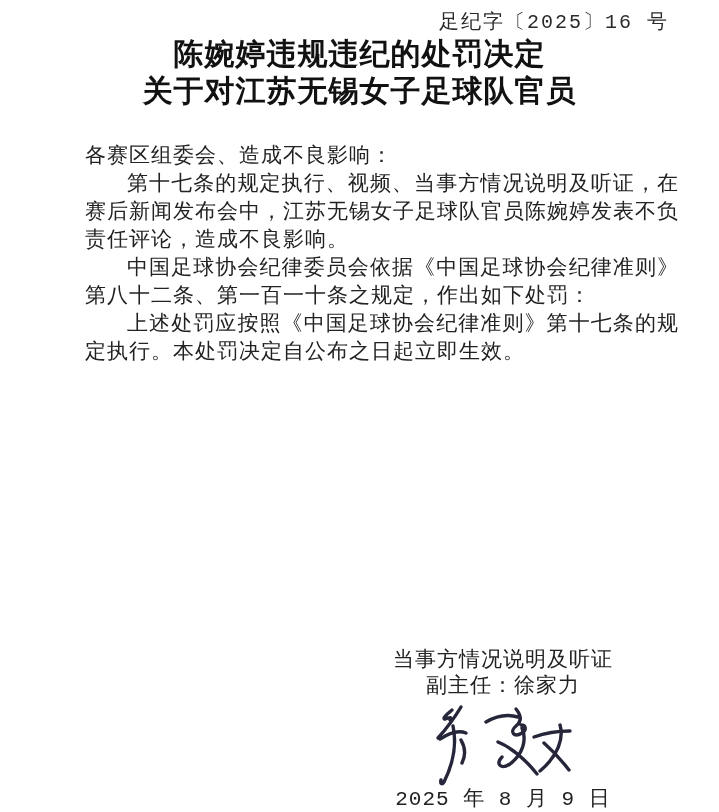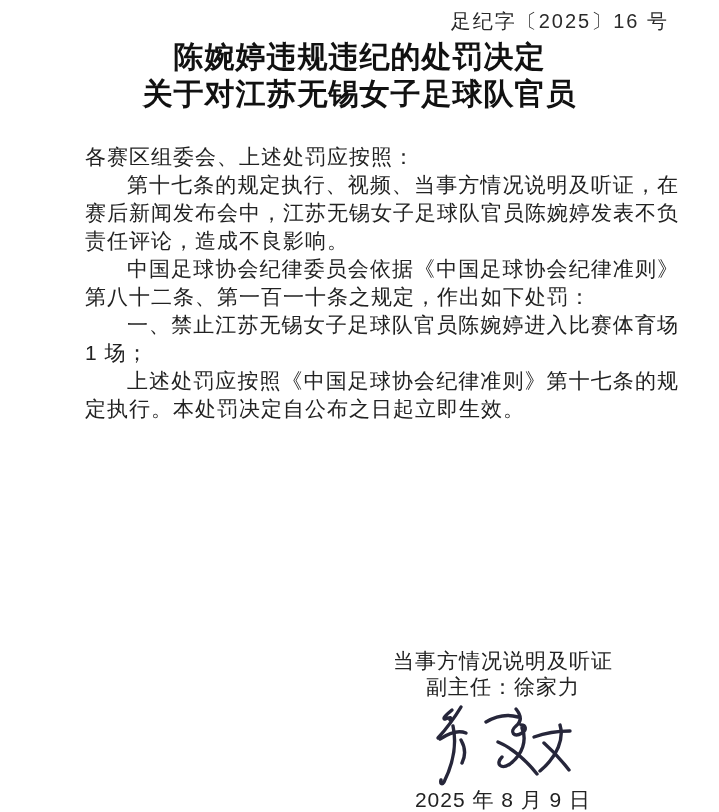--- a/index.html
+++ b/index.html
@@ -3,21 +3,21 @@
 <meta charset="utf-8">
 <style>
   * { margin: 0; padding: 0; box-sizing: border-box; }
   html, body { background: #ffffff; }
   .page {
     position: relative;
     width: 719px;
     height: 812px;
     background: #ffffff;
     overflow: hidden;
-    font-family: Liberation Sans, sans-serif;
+    font-family: Liberation Mono, monospace;
     color: #1e1e1e;
   }
   .doc-number {
     position: absolute;
     top: 8px;
     right: 50px;
     font-size: 20px;
     letter-spacing: 2px;
     color: #2a2a2a;
     white-space: nowrap;
@@ -73,24 +73,23 @@
 <div class="page">
 
   <div class="doc-number">足纪字〔2025〕16 号</div>
 
   <div class="doc-title">
     <div>陈婉婷违规违纪的处罚决定</div>
     <div>关于对江苏无锡女子足球队官员</div>
   </div>
 
   <div class="doc-body">
-    <p class="salutation">各赛区组委会、上述处罚应按照：</p>
+    <p class="salutation">各赛区组委会、造成不良影响：</p>
     <p>第十七条的规定执行、视频、当事方情况说明及听证，在赛后新闻发布会中，江苏无锡女子足球队官员陈婉婷发表不负责任评论，造成不良影响。</p>
     <p>中国足球协会纪律委员会依据《中国足球协会纪律准则》第八十二条、第一百一十条之规定，作出如下处罚：</p>
-    <p>一、禁止江苏无锡女子足球队官员陈婉婷进入比赛体育场 1 场；</p>
     <p>上述处罚应按照《中国足球协会纪律准则》第十七条的规定执行。本处罚决定自公布之日起立即生效。</p>
   </div>
 
   <div class="signature-block">
     <div class="sig-org">当事方情况说明及听证</div>
     <div class="sig-signer">副主任：徐家力</div>
     <svg class="sig-handwriting" viewBox="0 0 150 86" xmlns="http://www.w3.org/2000/svg" fill="none" stroke="#26263a" stroke-width="3.4" stroke-linecap="round" stroke-linejoin="round">
 
       <path d="M 24 8 C 18 13, 14 17, 17 17 C 21 16, 24 14, 22 18"></path>
       <path d="M 33 5 C 27 15, 19 26, 10 36"></path>

